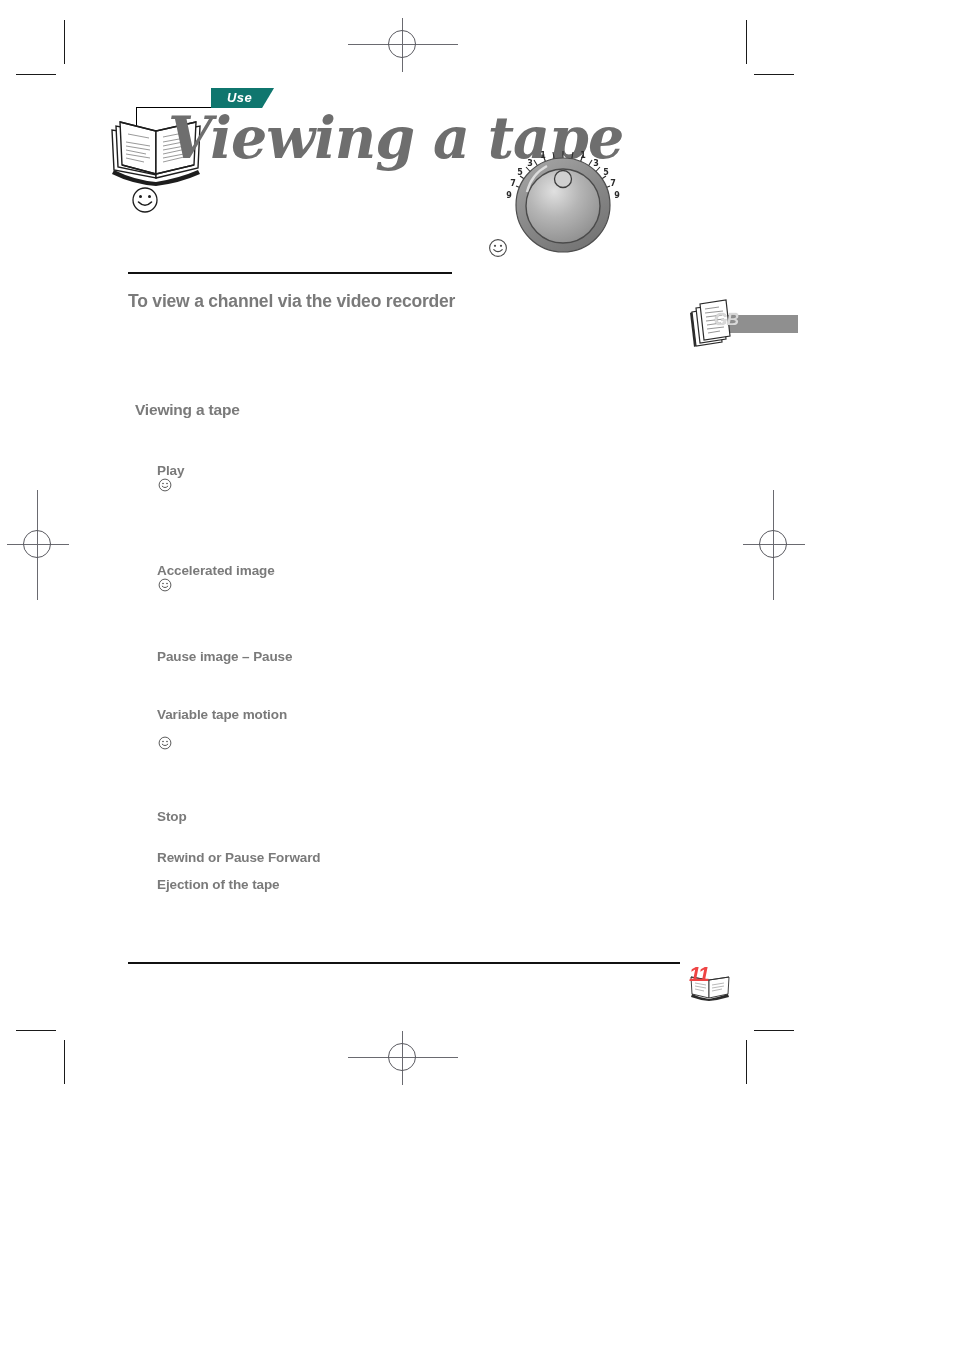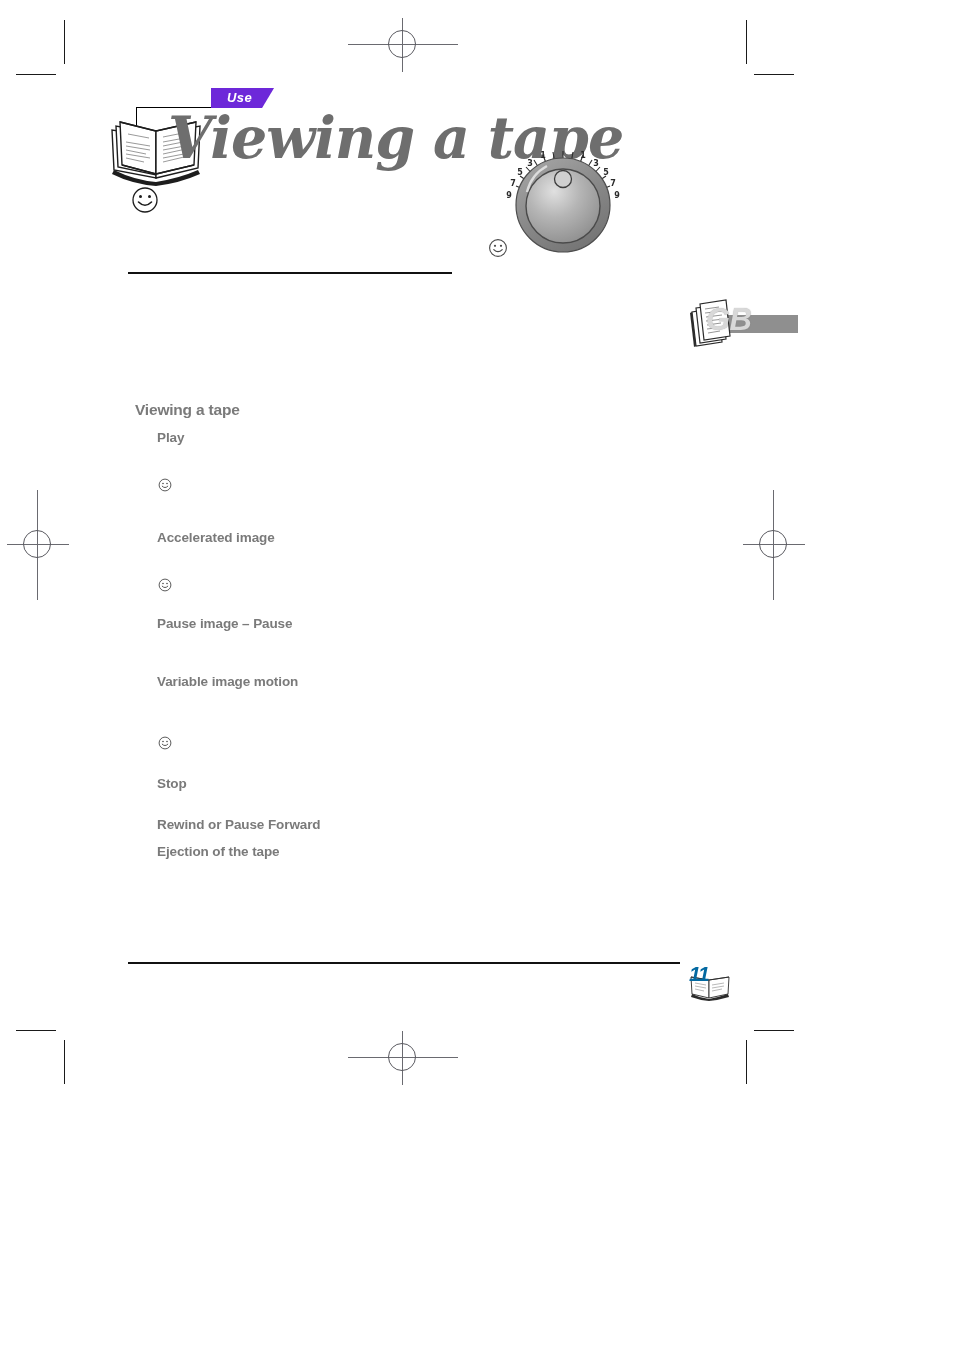--- a/index.html
+++ b/index.html
@@ -58,21 +58,21 @@
   .reg.tall .vline { height: 110px; top: -14px; }
   .reg.tall .hline { width: 62px; left: 10px; }
 
   
   .use-badge {
     position: absolute;
     left: 211px;
     top: 88px;
     height: 20px;
     padding: 0 22px 0 16px;
-    background: #6d28d9;
+    background: #0f766e;
     color: #ffffff;
     font-size: 13px;
     font-weight: bold;
     font-style: italic;
     letter-spacing: 0.4px;
     line-height: 20px;
     text-align: center;
     -webkit-clip-path: polygon(0 0, 100% 0, calc(100% - 12px) 100%, 0 100%);
     clip-path: polygon(0 0, 100% 0, calc(100% - 12px) 100%, 0 100%);
     box-sizing: border-box;
@@ -149,23 +149,23 @@
     left: 31px;
     top: 19px;
     width: 81px;
     height: 18px;
     background: #8f8f8f;
     -webkit-clip-path: polygon(0 0, 100% 0, 100% 100%, 6px 100%);
     clip-path: polygon(0 0, 100% 0, 100% 100%, 6px 100%);
   }
   .gb-label {
     position: absolute;
-    left: 20px;
+    left: 28px;
     top: 12px;
-    font-size: 31px;
+    font-size: 17px;
     font-weight: bold;
     font-style: italic;
     color: #d8d8d8;
     letter-spacing: -0.5px;
     line-height: 23px;
     text-shadow: 0 0 1px rgba(120,120,120,0.6);
   }
 
   
   .rule {
@@ -194,20 +194,21 @@
     letter-spacing: -0.2px;
   }
   .item {
     position: absolute;
     left: 157px;
     font-size: 13.5px;
     font-weight: bold;
     color: #7a7a7a;
     letter-spacing: -0.1px;
     white-space: nowrap;
+    margin-top: 33px;
   }
   .smiley-item {
     position: absolute;
     left: 158px;
     width: 14px;
     height: 14px;
   }
 
   
   .footer-book {
@@ -217,21 +218,21 @@
     width: 44px;
     height: 34px;
   }
   .page-num {
     position: absolute;
     left: 689px;
     top: 962px;
     font-size: 21px;
     font-weight: bold;
     font-style: italic;
-    color: #0369a1;
+    color: #ef4444;
     letter-spacing: -1px;
   }
 </style>
 </head>
 <body>
 
 <div id="page">
 
   <div class="crop v" style="left:64px; top:20px; height:44px;"></div>
   <div class="crop h" style="left:16px; top:74px; width:40px;"></div>
@@ -384,20 +385,21 @@
         <line x1="21" y1="33" x2="38" y2="31"></line>
         <line x1="22" y1="37" x2="34" y2="35"></line>
       </g>
       <path d="M6 16 L10 50 L8 51 L4 17 Z" fill="#2b2b2b"></path>
     </svg>
     <div class="gb-label">GB</div>
   </div>
 
   <div class="rule" style="left:128px; top:272px; width:324px;"></div>
 
+  <div class="sec-title" style="top:291px;">To view a channel via the video recorder</div>
 
   <div class="sub-title" style="top:401px;">Viewing a tape</div>
 
   <div class="item" style="top:430px;">Play</div>
   <svg class="smiley-item" viewBox="0 0 14 14" style="top:478px;">
     <circle cx="7" cy="7" r="5.9" fill="#ffffff" stroke="#4a4a4a" stroke-width="0.9"></circle>
     <circle cx="5" cy="5.5" r="0.8" fill="#4a4a4a"></circle>
     <circle cx="9" cy="5.5" r="0.8" fill="#4a4a4a"></circle>
     <path d="M4.2 8.2 Q7 11.1 9.8 8.2" fill="none" stroke="#4a4a4a" stroke-width="0.95" stroke-linecap="round"></path>
   </svg>
@@ -405,21 +407,21 @@
   <div class="item" style="top:530px;">Accelerated image</div>
   <svg class="smiley-item" viewBox="0 0 14 14" style="top:578px;">
     <circle cx="7" cy="7" r="5.9" fill="#ffffff" stroke="#4a4a4a" stroke-width="0.9"></circle>
     <circle cx="5" cy="5.5" r="0.8" fill="#4a4a4a"></circle>
     <circle cx="9" cy="5.5" r="0.8" fill="#4a4a4a"></circle>
     <path d="M4.2 8.2 Q7 11.1 9.8 8.2" fill="none" stroke="#4a4a4a" stroke-width="0.95" stroke-linecap="round"></path>
   </svg>
 
   <div class="item" style="top:616px;">Pause image – Pause</div>
 
-  <div class="item" style="top:674px;">Variable image motion</div>
+  <div class="item" style="top:674px;">Variable tape motion</div>
   <svg class="smiley-item" viewBox="0 0 14 14" style="top:736px;">
     <circle cx="7" cy="7" r="5.9" fill="#ffffff" stroke="#4a4a4a" stroke-width="0.9"></circle>
     <circle cx="5" cy="5.5" r="0.8" fill="#4a4a4a"></circle>
     <circle cx="9" cy="5.5" r="0.8" fill="#4a4a4a"></circle>
     <path d="M4.2 8.2 Q7 11.1 9.8 8.2" fill="none" stroke="#4a4a4a" stroke-width="0.95" stroke-linecap="round"></path>
   </svg>
 
   <div class="item" style="top:776px;">Stop</div>
   <div class="item" style="top:817px;">Rewind or Pause Forward</div>
   <div class="item" style="top:844px;">Ejection of the tape</div>

